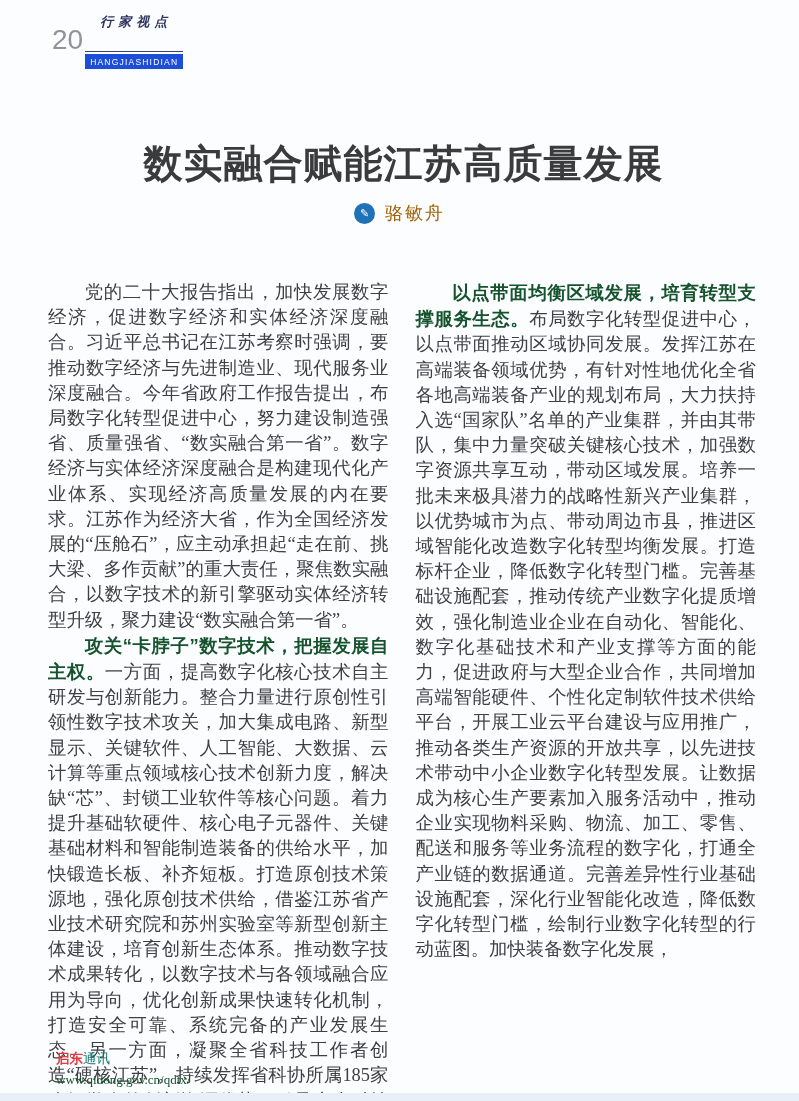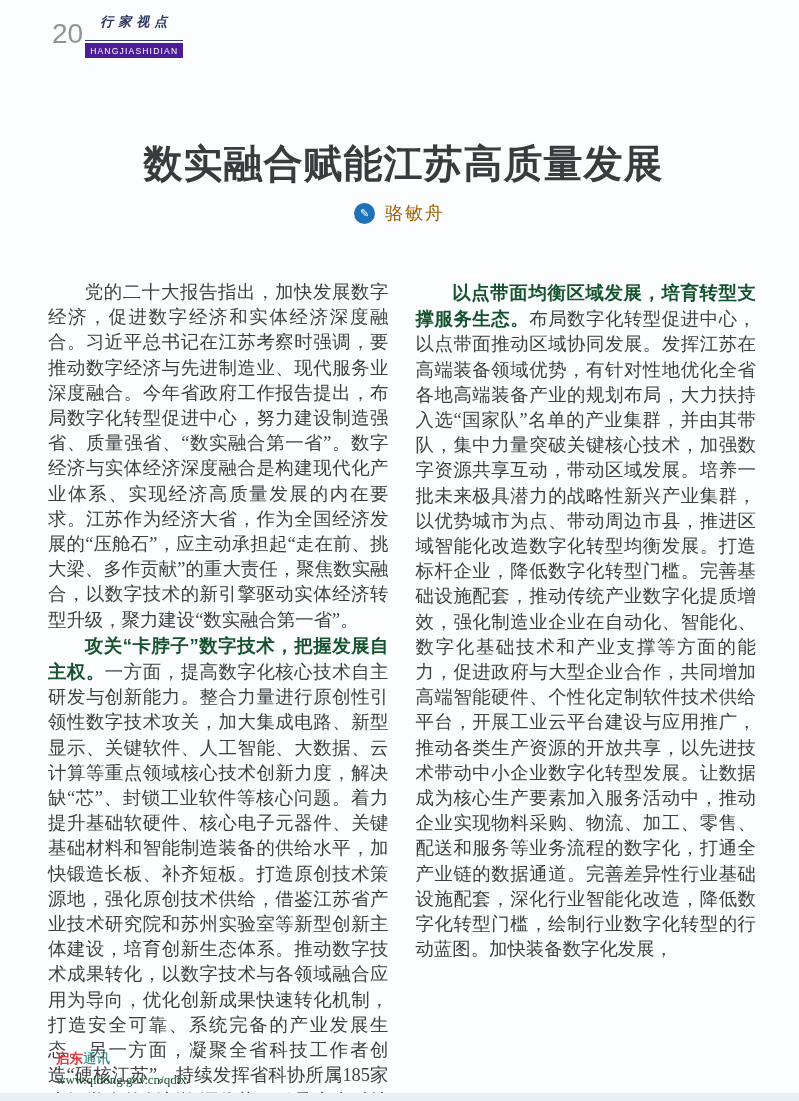--- a/index.html
+++ b/index.html
@@ -10,24 +10,24 @@
     overflow:hidden;
     font-family:"Liberation Serif", serif;
   }
   
   .header{position:absolute;top:10px;left:52px;display:flex;align-items:center;gap:2px;}
   .page-num{font-family:"Liberation Sans",sans-serif;font-size:28px;color:#8f949a;line-height:1.05;}
   .section-block{margin-top:3px;}
   .section-title{
     font-family:"Liberation Serif",serif;font-style:italic;font-weight:bold;
     color:#2e3560;font-size:13px;letter-spacing:5px;text-align:center;
-    padding:0 2px 9px 6px;border-bottom:1.5px solid #39406b;white-space:nowrap;
+    padding:0 2px 20px 6px;border-bottom:1.5px solid #39406b;white-space:nowrap;
   }
   .section-tag{
-    background:#4c1d95;color:#ffffff;font-family:"Liberation Sans",sans-serif;
+    background:#1d4ed8;color:#ffffff;font-family:"Liberation Sans",sans-serif;
     font-size:8.5px;letter-spacing:1.2px;padding:2.5px 5px;text-align:center;margin-top:2px;white-space:nowrap;
   }
   
   .title{
     position:absolute;top:133px;left:0;width:100%;text-align:center;
     font-size:39px;font-weight:bold;color:#3a3b3d;letter-spacing:1px;margin:4px;
   }
   .byline{position:absolute;top:201px;left:0;width:100%;display:flex;justify-content:center;align-items:center;gap:10px;}
   .pen-badge{
     width:21px;height:21px;border-radius:50%;background:#1f71b8;color:#fff;

